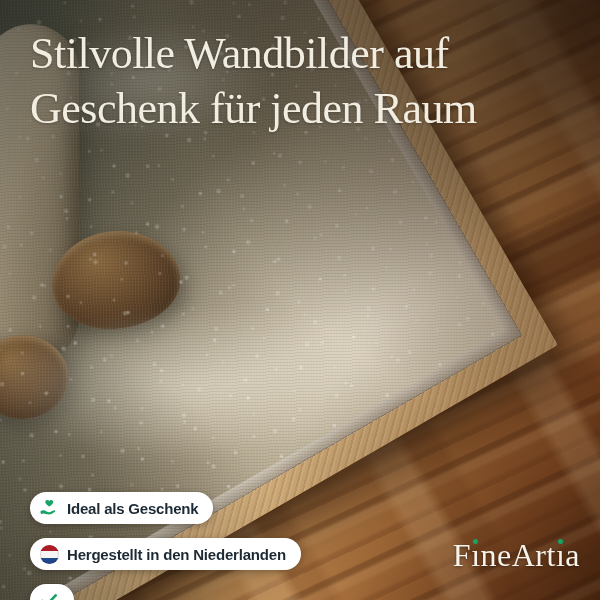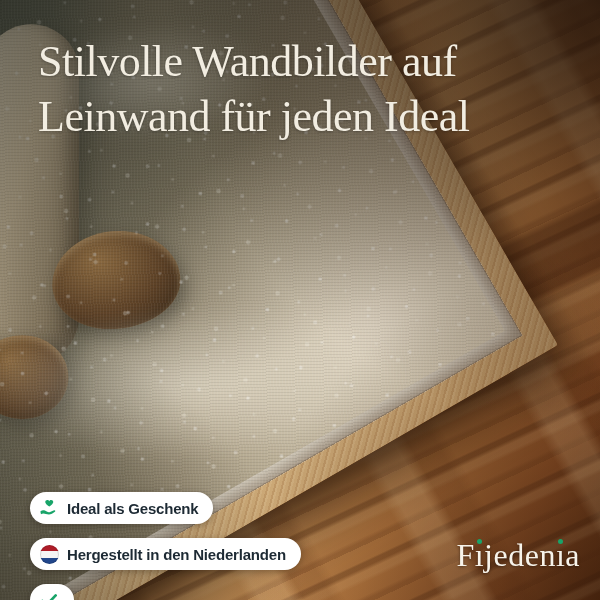--- a/index.html
+++ b/index.html
@@ -74,21 +74,21 @@
     background:radial-gradient(ellipse, rgba(150,132,104,.5), rgba(0,0,0,0) 70%);}
 
   
   .shade{position:absolute;inset:0;pointer-events:none;}
   .shade-tl{background:linear-gradient(150deg, rgba(16,18,15,.55) 0%, rgba(16,18,15,.22) 32%, rgba(0,0,0,0) 55%);}
   .shade-tr{background:radial-gradient(circle at 103% -3%, rgba(26,12,5,.88), rgba(26,12,5,.38) 26%, rgba(0,0,0,0) 52%);}
   .shade-br{background:radial-gradient(circle at 102% 103%, rgba(40,18,6,.5), rgba(0,0,0,0) 42%);}
   .shade-bl{background:radial-gradient(circle at -6% 112%, rgba(22,18,11,.55), rgba(0,0,0,0) 38%);}
 
   
-  .headline{position:absolute;left:30px;top:26px;margin:8px;z-index:10;
+  .headline{position:absolute;left:30px;top:26px;margin:0;z-index:10;
     font-family:"Liberation Serif","DejaVu Serif",serif;font-weight:400;
     font-size:44px;line-height:1.26;letter-spacing:-.5px;
     color:var(--headline-text,#f2ede1);text-shadow:0 1px 3px rgba(0,0,0,.28);}
   .headline span{display:block;white-space:nowrap;}
 
   
   .badges{position:absolute;left:30px;top:446px;z-index:10;
     display:flex;flex-direction:column;align-items:flex-start;gap:14px;margin-top:46px;}
   .badge-row{display:flex;gap:9px;}
   .badge{height:32px;border-radius:16px;background:var(--badge-bg,#fff);
@@ -132,21 +132,21 @@
     </div>
   </div>
 
   <div class="shade shade-tl"></div>
   <div class="shade shade-tr"></div>
   <div class="shade shade-br"></div>
   <div class="shade shade-bl"></div>
 
   <h1 class="headline">
     <span>Stilvolle Wandbilder auf</span>
-    <span>Leinwand für jeden Ideal</span>
+    <span>Geschenk für jeden Raum</span>
   </h1>
 
   <div class="badges">
 
     <div class="badge">
       <span class="bicon">
         <svg viewBox="0 0 24 24" width="20" height="20">
           <path fill="#18a469" d="M14.6 2.4c-1.1 0-1.9.6-2.3 1.4-.4-.8-1.2-1.4-2.3-1.4-1.4 0-2.5 1.1-2.5 2.5 0 2.6 4.8 5.4 4.8 5.4s4.8-2.8 4.8-5.4c0-1.4-1.1-2.5-2.5-2.5z"></path>
           <path fill="#18a469" d="M1.6 16.2c1.9-1.8 3.8-2 5.5-1.1l2.8 1.5c.9.5 2.5.5 3.4.1l4.8-2c1.2-.5 2.1 1 1 1.8-2.3 1.8-5 3.2-7.2 3.2-3 0-4.3-1.1-6.6-1.1-1.2 0-2.1.3-2.9 1l-.8-3.4z"></path>
         </svg>
@@ -166,15 +166,15 @@
         <span class="bicon">
           <svg viewBox="0 0 24 24" width="20" height="20">
             <path d="M4 13l5 5L20 6.5" fill="none" stroke="#18a469" stroke-width="3.2" stroke-linecap="round" stroke-linejoin="round"></path>
           </svg>
         </span>
       </div>
     </div>
 
   </div>
 
-  <div class="logo" aria-label="FineArtia"><span>F</span><span class="idot">ı</span><span>jeden</span><span class="idot">ı</span><span>a</span></div>
+  <div class="logo" aria-label="FineArtia"><span>F</span><span class="idot">ı</span><span>neArt</span><span class="idot">ı</span><span>a</span></div>
 
 </div>
 
 </body></html>

